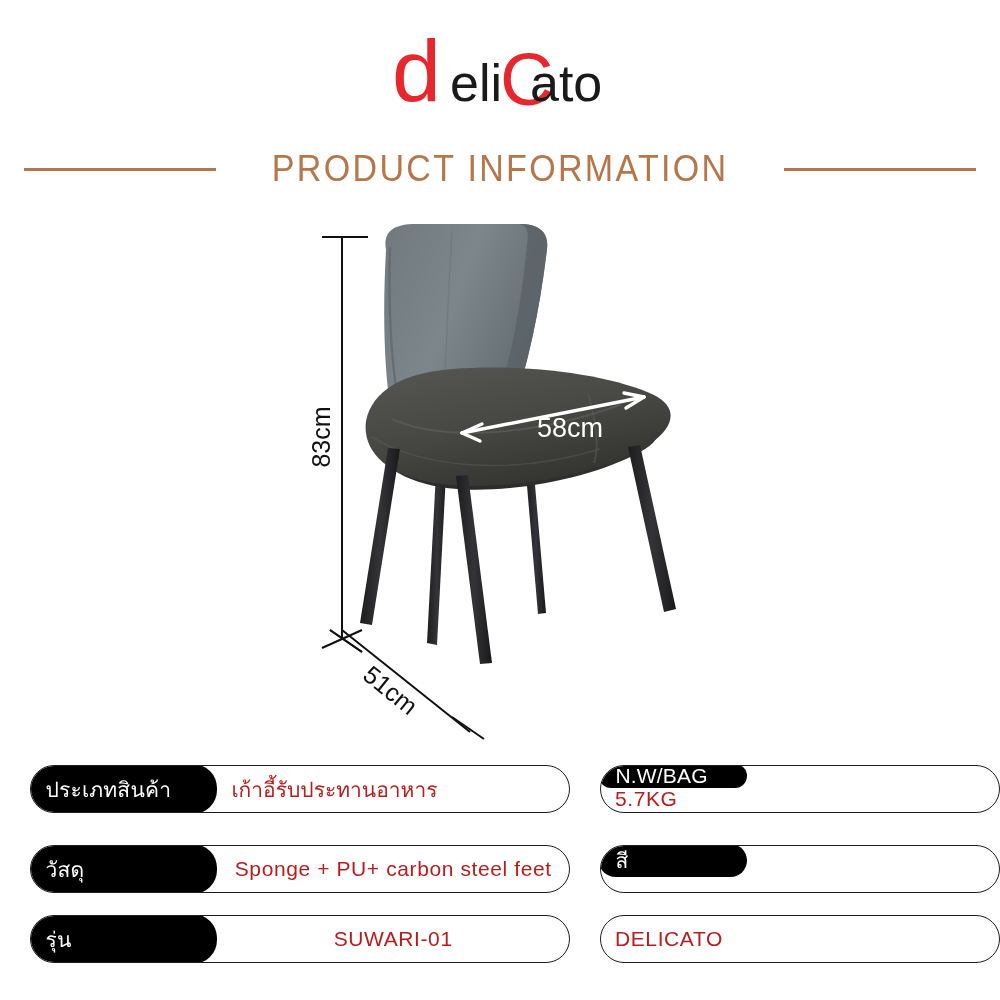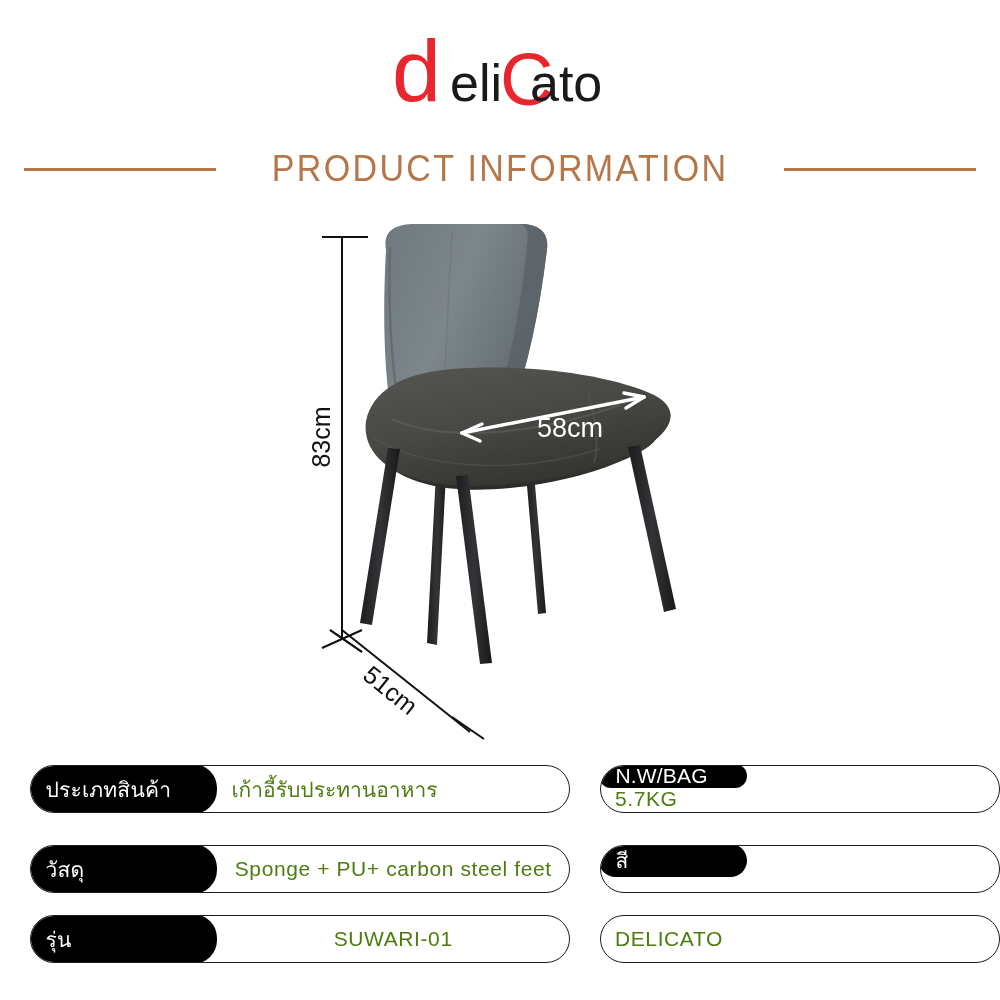--- a/index.html
+++ b/index.html
@@ -115,21 +115,21 @@
   }
   .col-left  .spec-key { width: 188px; }
   .col-right .spec-key { width: 148px; }
 
   .spec-val {
     flex: 1 1 auto;
     display: flex;
     align-items: center;
     padding: 0 14px;
     font-size: 21px;
-    color: #4d7c0f;
+    color: #b91c1c;
     white-space: nowrap;
     overflow: hidden;
   }
   .spec-val.center { justify-content: center; padding: 0 6px; }
   .spec-val.latin  { letter-spacing: 0.6px; }
 </style>
 </head>
 <body>
 
 <div id="page">

